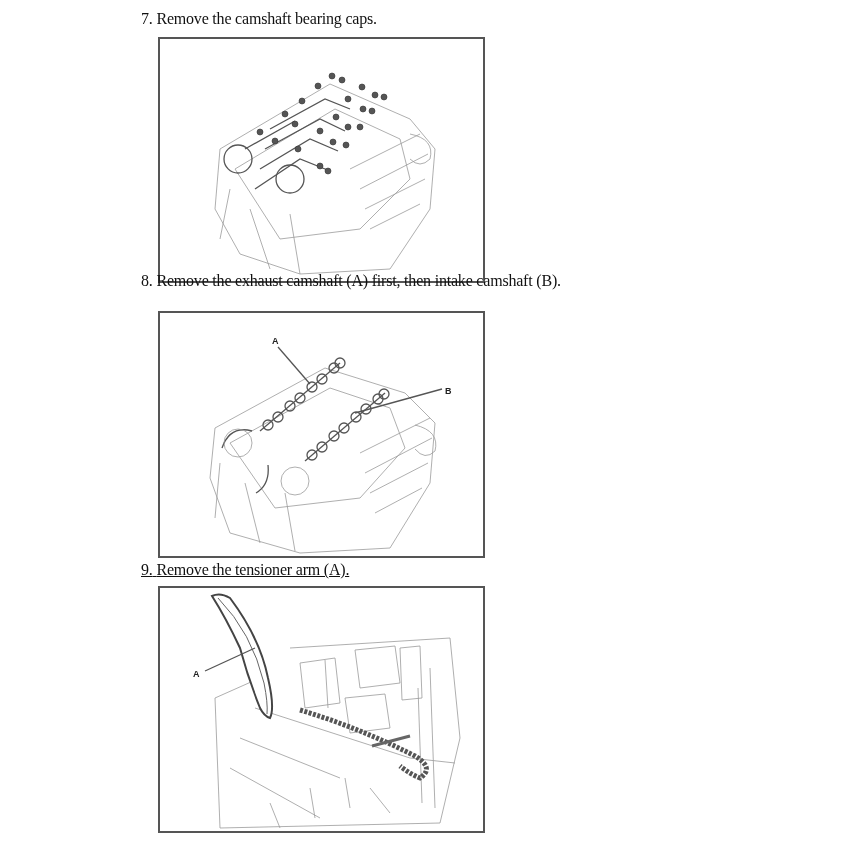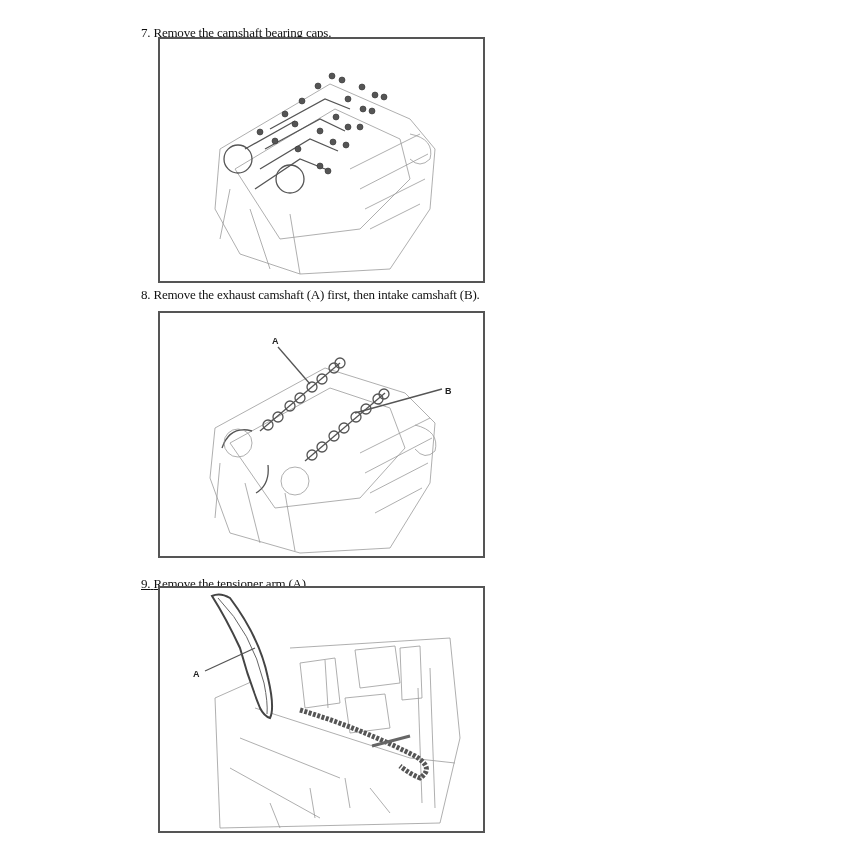--- a/index.html
+++ b/index.html
@@ -1,18 +1,18 @@
 <!DOCTYPE html>
 <html><head>
 <meta charset="utf-8">
 <style>
   html, body { margin:0; padding:0; background:#ffffff; }
   body { width:841px; height:841px; position:relative; overflow:hidden;
          font-family:"Liberation Serif","DejaVu Serif",serif; color:#111; }
-  .step { position:absolute; left:141px; font-size:13px; line-height:20px; white-space:nowrap; letter-spacing:-0.2px;margin-top:14px; }
+  .step { position:absolute; left:141px; font-size:16px; line-height:20px; white-space:nowrap; letter-spacing:-0.2px; }
   .fig { position:absolute; left:158px; width:323px; border:2px solid #555; background:#fff; box-sizing:content-box; overflow:hidden; }
   .fig svg { display:block; width:100%; height:100%; }
   .lbl { font-family:"Liberation Sans","DejaVu Sans",sans-serif; font-weight:bold; font-size:9px; fill:#222; }
   .ln { fill:none; stroke:#9a9a9a; stroke-width:0.8; }
   .lnd { fill:none; stroke:#555; stroke-width:1.3; }
   .dk { fill:#555; stroke:#333; stroke-width:0.6; }
 </style>
 </head>
 <body>
 

